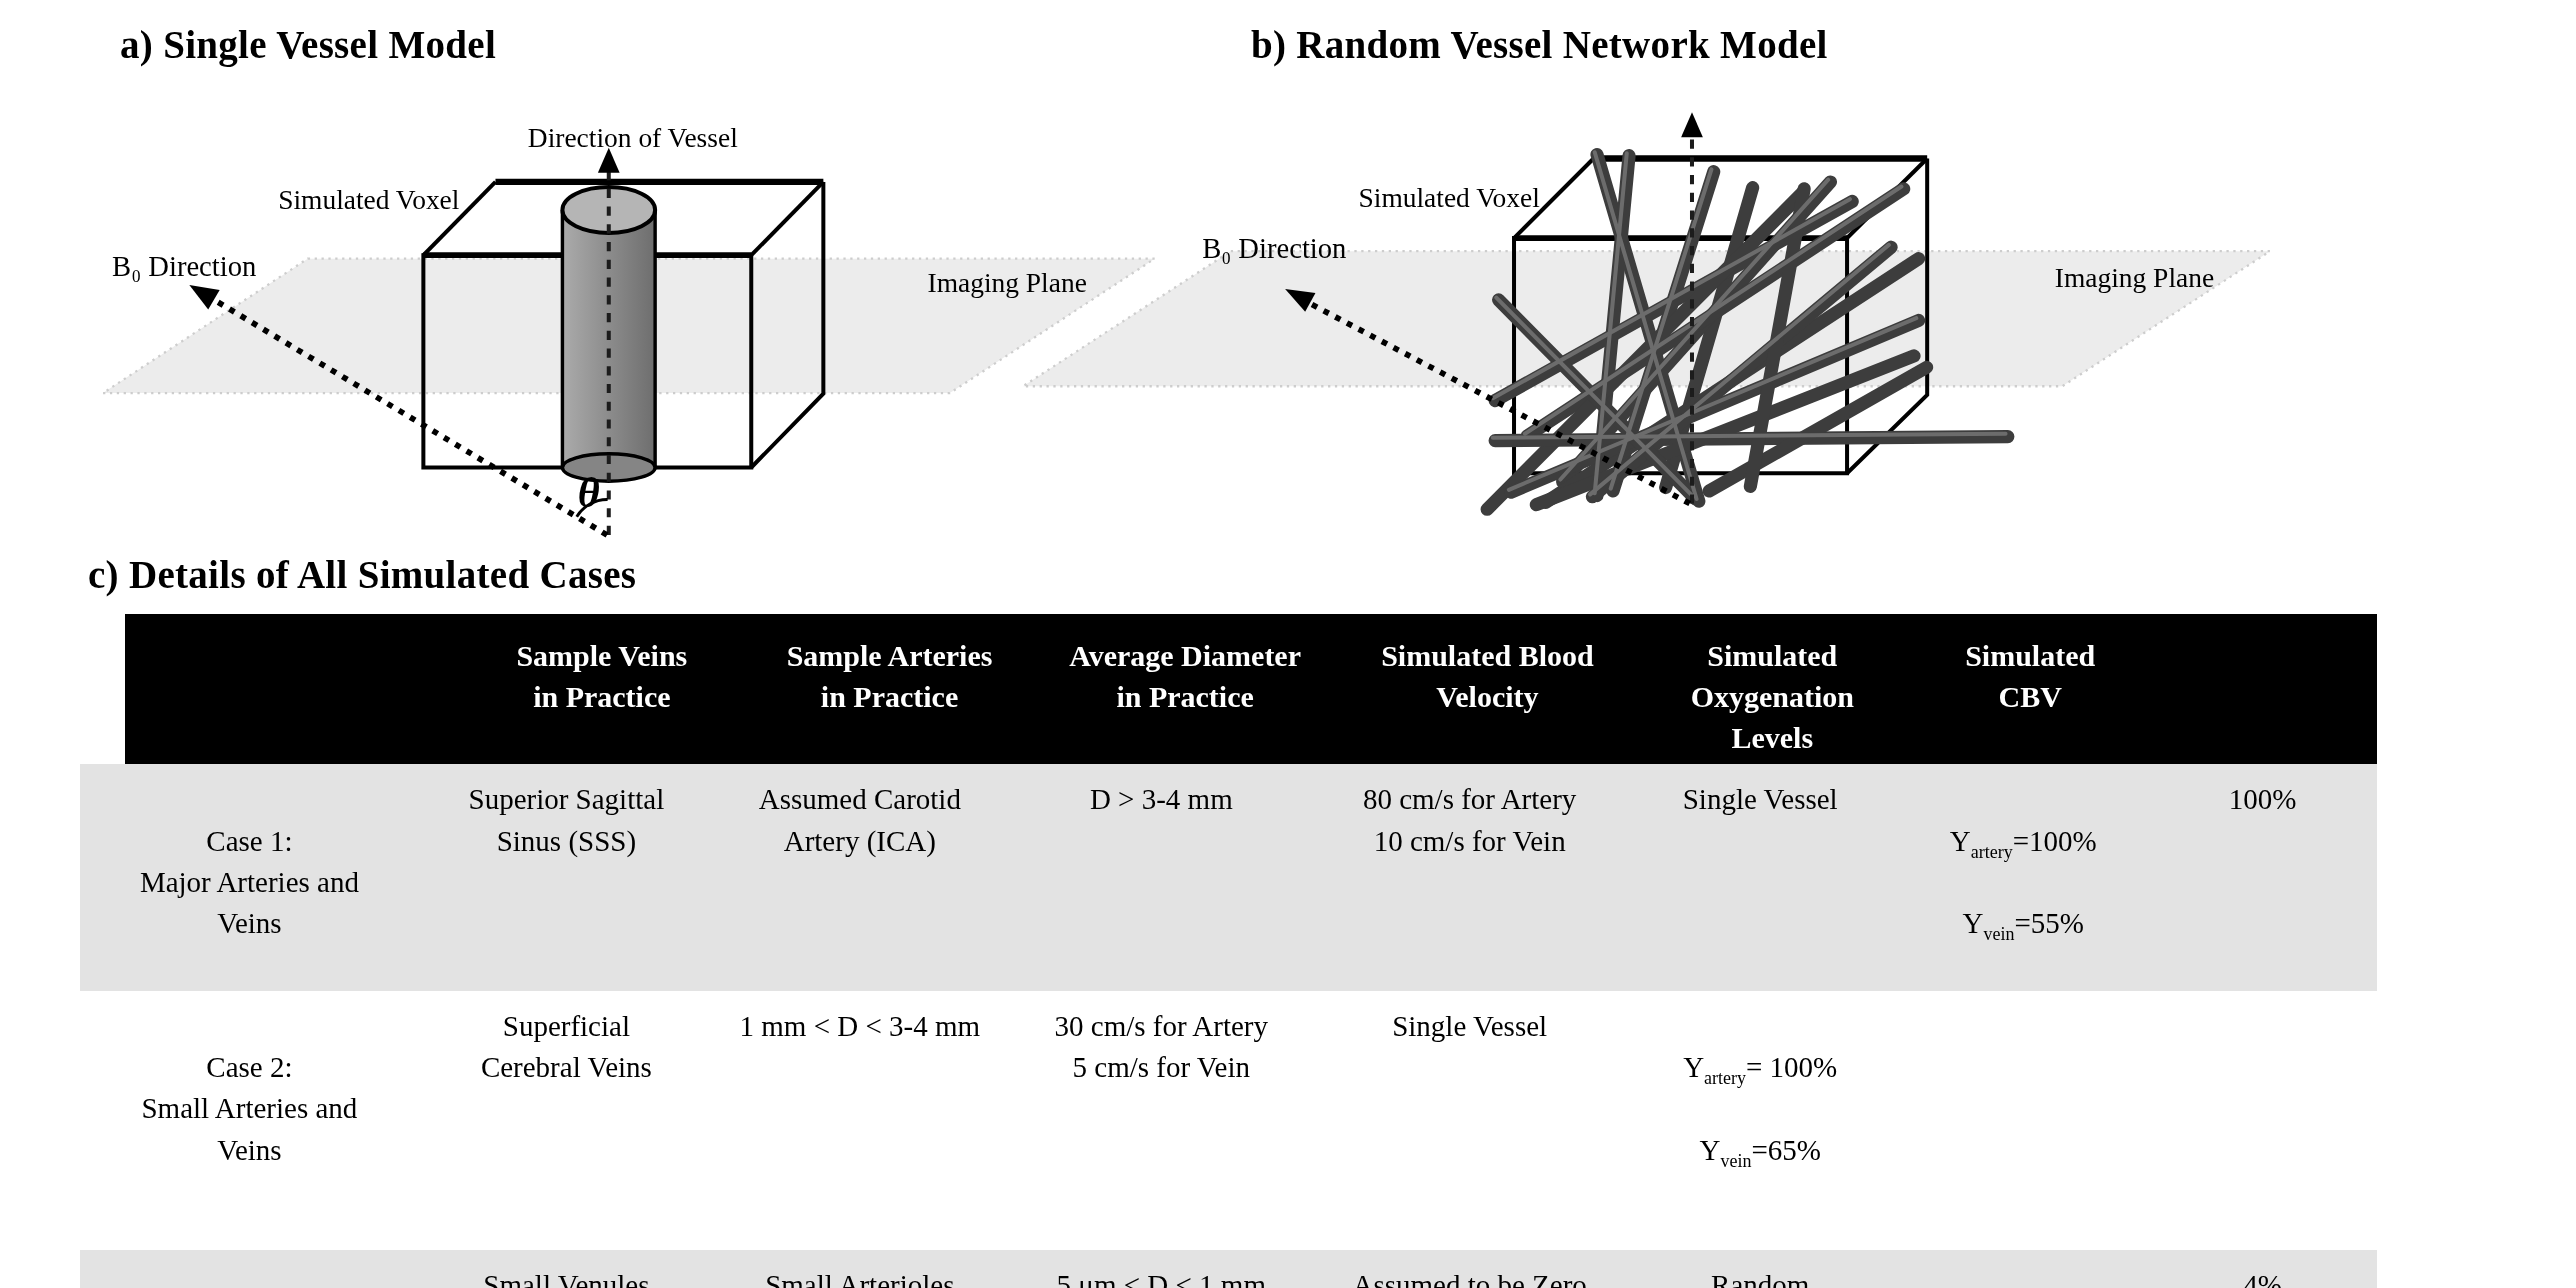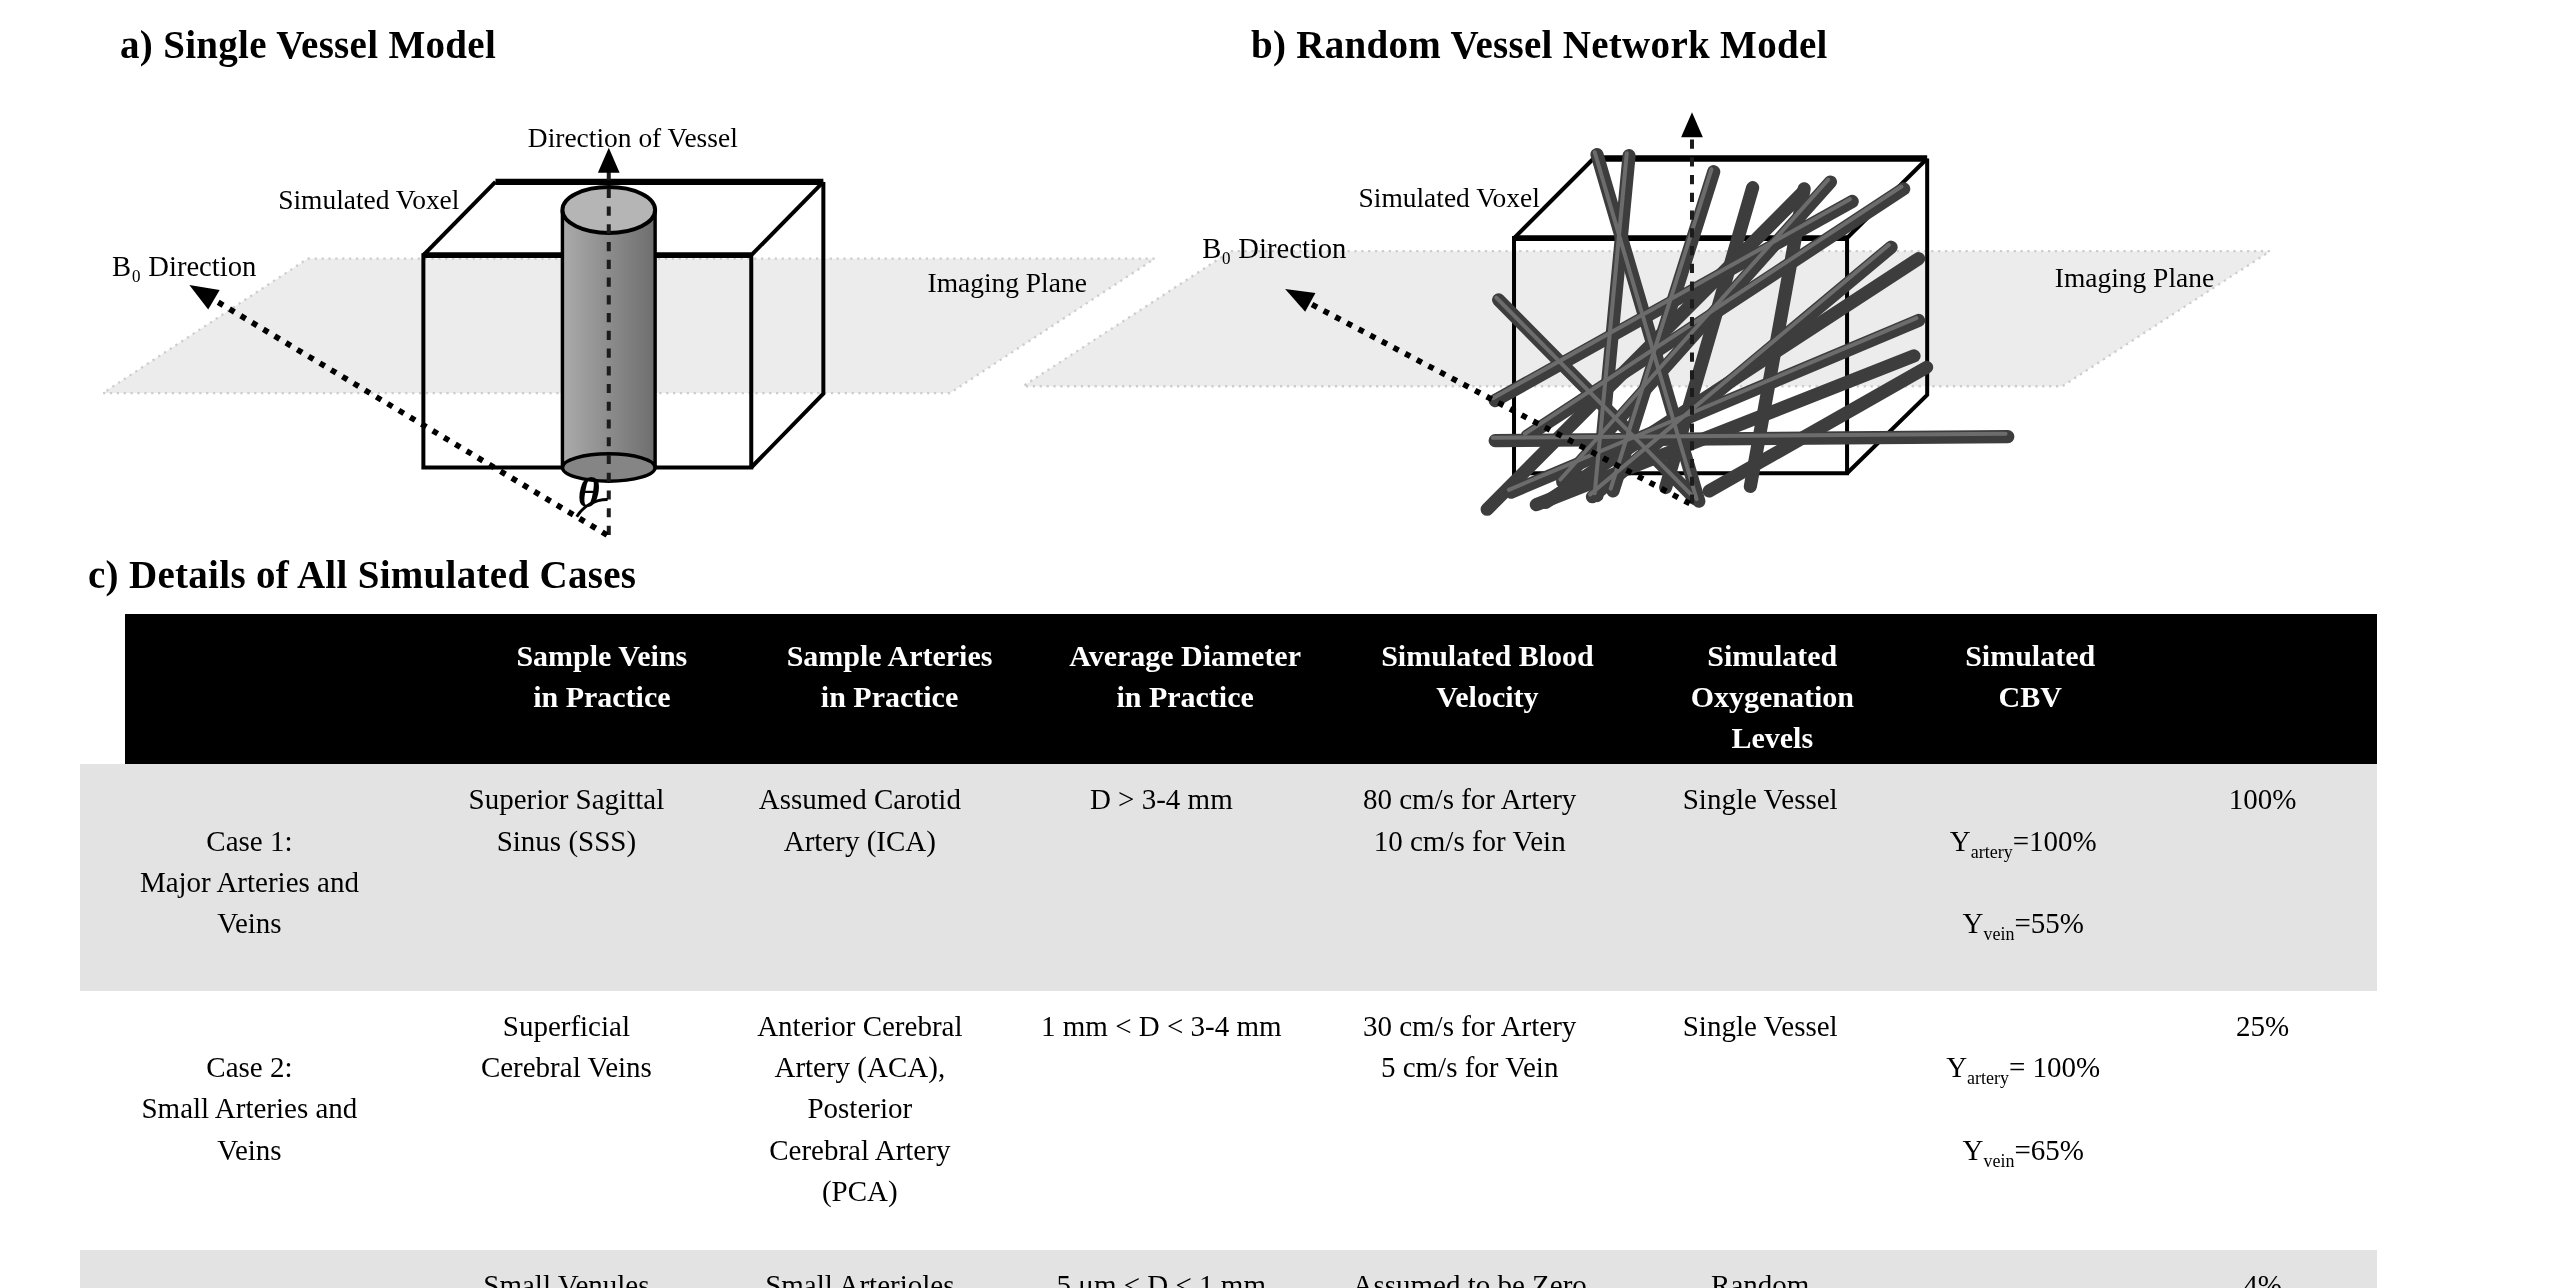--- a/index.html
+++ b/index.html
@@ -204,34 +204,28 @@
     </div>
 
     <div class="trow r2">
       <div class="cell">
         <span class="case-label">Case 2:</span>
         <span>Small Arteries and
 Veins</span>
       </div>
       <div class="cell">Superficial
 Cerebral Veins</div>
-      <div class="cell">Anterior Cerebral
-Artery (ACA),
-Posterior
-Cerebral Artery
-(PCA)</div>
       <div class="cell">1 mm &lt; D &lt; 3-4 mm</div>
       <div class="cell">30 cm/s for Artery
 5 cm/s for Vein</div>
       <div class="cell">Single Vessel</div>
       <div class="cell">
         <div><span>Y</span><sub>artery</sub><span>= 100%</span></div>
         <div><span>Y</span><sub>vein</sub><span>=65%</span></div>
       </div>
-      <div class="cell">25%</div>
     </div>
 
     <div class="trow r3">
       <div class="cell">
         
         
       </div>
       <div class="cell">Small Venules</div>
       <div class="cell">Small Arterioles</div>
       <div class="cell">5 μm &lt; D &lt; 1 mm</div>

